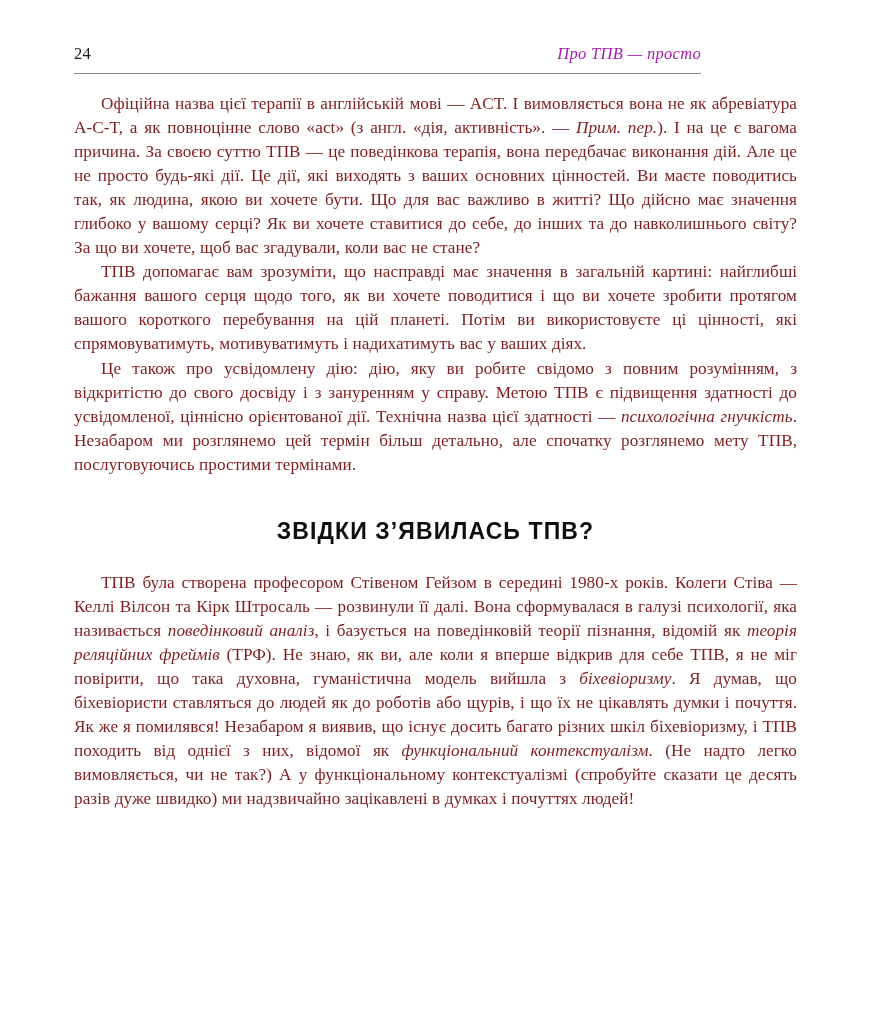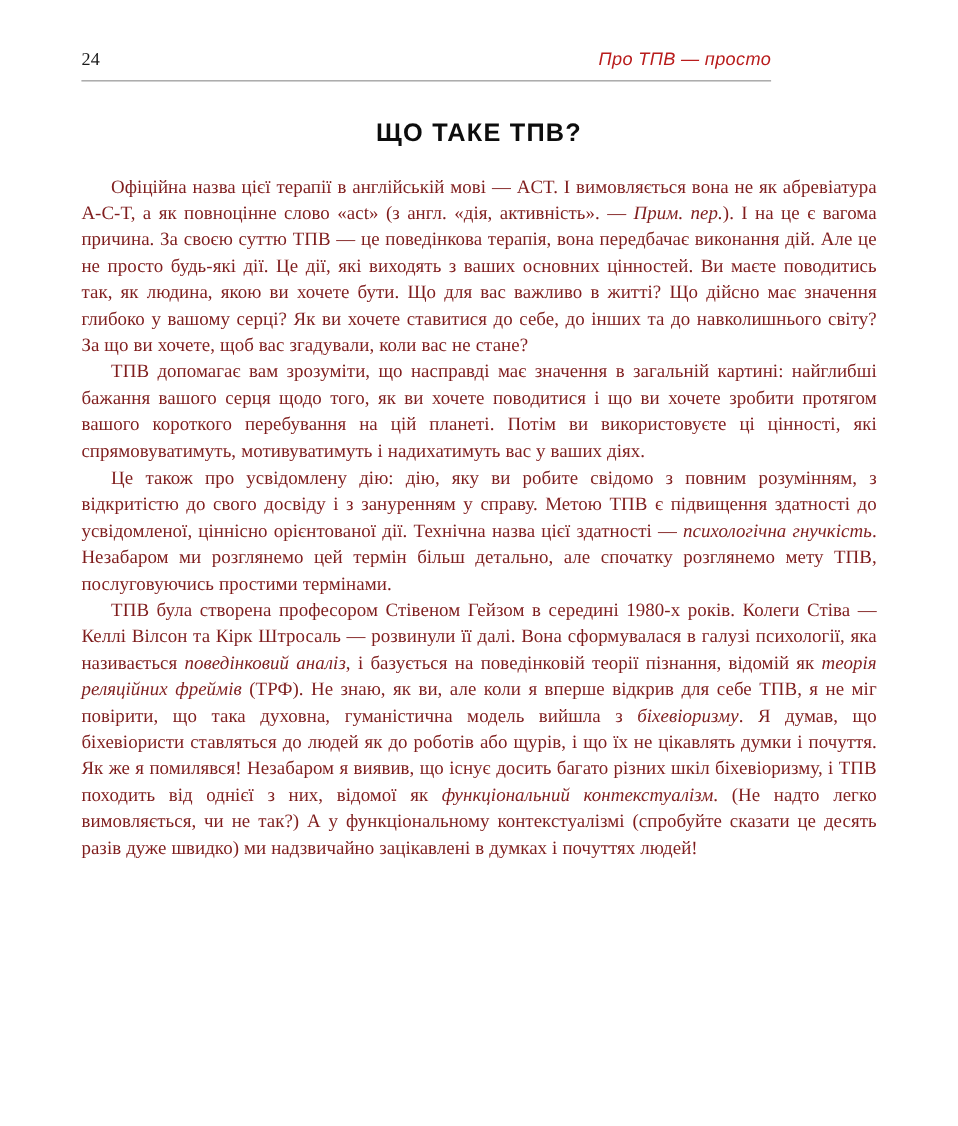--- a/index.html
+++ b/index.html
@@ -38,25 +38,25 @@
     justify-content: space-between;
   }
   .folio {
     font-family: "Liberation Serif", "DejaVu Serif", serif;
     font-size: 16.5px;
     line-height: 20px;
     color: #1a1a1a;
     letter-spacing: 0.2px;
   }
   .head-title {
-    font-family: Liberation Sans, sans-serif;
+    font-family: Liberation Serif, serif;
     font-style: italic;
     font-size: 16.5px;
     line-height: 20px;
-    color: #b91c1c;
+    color: #a21caf;
     letter-spacing: 0.3px;
     white-space: nowrap;
   }
   .head-rule {
     position: absolute;
     left: 74px;
     right: 75px;
     top: 73px;
     height: 1px;
     background: #8a8a8a;
@@ -112,27 +112,27 @@
 <div class="page">
 
   <div class="running-head">
     <span class="folio">24</span>
     <span class="head-title">Про ТПВ — просто</span>
   </div>
   <div class="head-rule"></div>
 
   <div class="textblock">
 
-    <h2 class="section-title first">ЩО ТАКЕ ТПВ?</h2>
 
     <div>
       <p class="body-par">Офіційна назва цієї терапії в англійській мові — ACT. І вимовляється вона не як абревіатура A-C-T, а як повноцінне слово «act» (з англ. «дія, активність». — <em>Прим. пер.</em>). І на це є вагома причина. За своєю суттю ТПВ — це поведінкова терапія, вона передбачає виконання дій. Але це не просто будь-які дії. Це дії, які виходять з ваших основних цінностей. Ви маєте поводитись так, як людина, якою ви хочете бути. Що для вас важливо в житті? Що дійсно має значення глибоко у вашому серці? Як ви хочете ставитися до себе, до інших та до навколишнього світу? За що ви хочете, щоб вас згадували, коли вас не стане?</p>
       <p class="body-par">ТПВ допомагає вам зрозуміти, що насправді має значення в загальній картині: найглибші бажання вашого серця щодо того, як ви хочете поводитися і що ви хочете зробити протягом вашого короткого перебування на цій планеті. Потім ви використовуєте ці цінності, які спрямовуватимуть, мотивуватимуть і надихатимуть вас у ваших діях.</p>
       <p class="body-par">Це також про усвідомлену дію: дію, яку ви робите свідомо з повним розумінням, з відкритістю до свого досвіду і з зануренням у справу. Метою ТПВ є підвищення здатності до усвідомленої, ціннісно орієнтованої дії. Технічна назва цієї здатності — <em>психологічна гнучкість</em>. Незабаром ми розглянемо цей термін більш детально, але спочатку розглянемо мету ТПВ, послуговуючись простими термінами.</p>
     </div>
 
+    <h2 class="section-title second">ЗВІДКИ З’ЯВИЛАСЬ ТПВ?</h2>
 
     <div>
       <p class="body-par">ТПВ була створена професором Стівеном Гейзом в середині 1980-х років. Колеги Стіва — Келлі Вілсон та Кірк Штросаль — розвинули її далі. Вона сформувалася в галузі психології, яка називається <em>поведінковий аналіз</em>, і базується на поведінковій теорії пізнання, відомій як <em>теорія реляційних фреймів</em> (ТРФ). Не знаю, як ви, але коли я вперше відкрив для себе ТПВ, я не міг повірити, що така духовна, гуманістична модель вийшла з <em>біхевіоризму</em>. Я думав, що біхевіористи ставляться до людей як до роботів або щурів, і що їх не цікавлять думки і почуття. Як же я помилявся! Незабаром я виявив, що існує досить багато різних шкіл біхевіоризму, і ТПВ походить від однієї з них, відомої як <em>функціональний контекстуалізм</em>. (Не надто легко вимовляється, чи не так?) А у функціональному контекстуалізмі (спробуйте сказати це десять разів дуже швидко) ми надзвичайно зацікавлені в думках і почуттях людей!</p>
     </div>
 
   </div>
 </div>
 
 </body></html>

